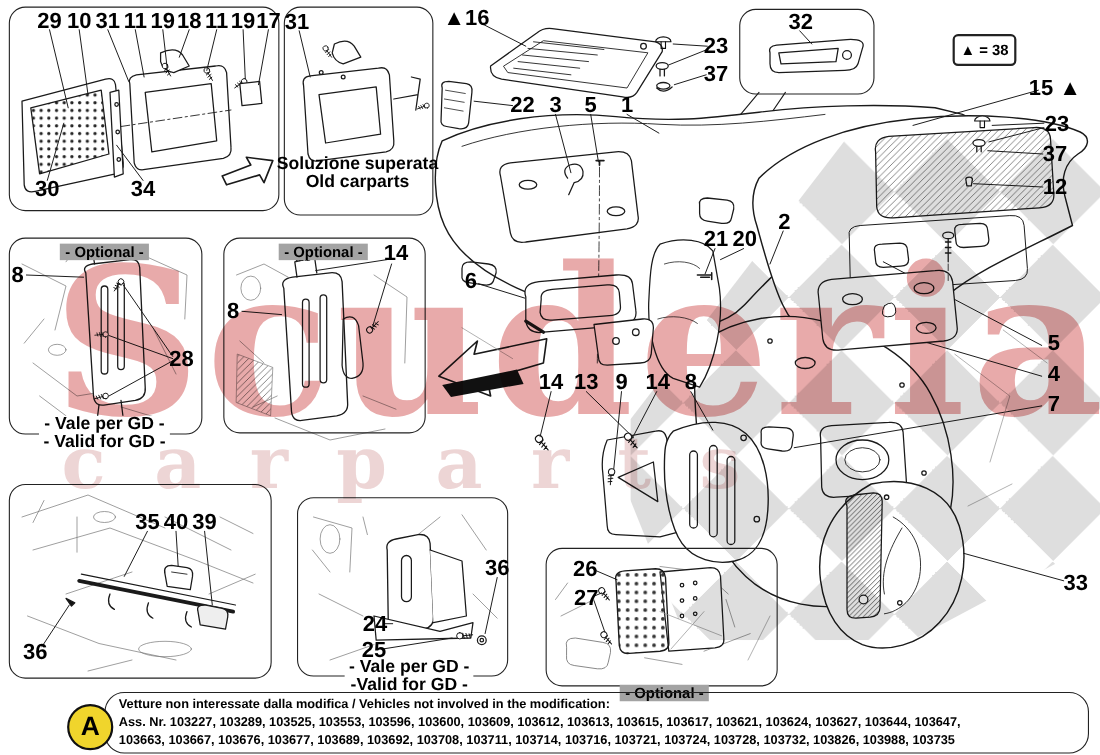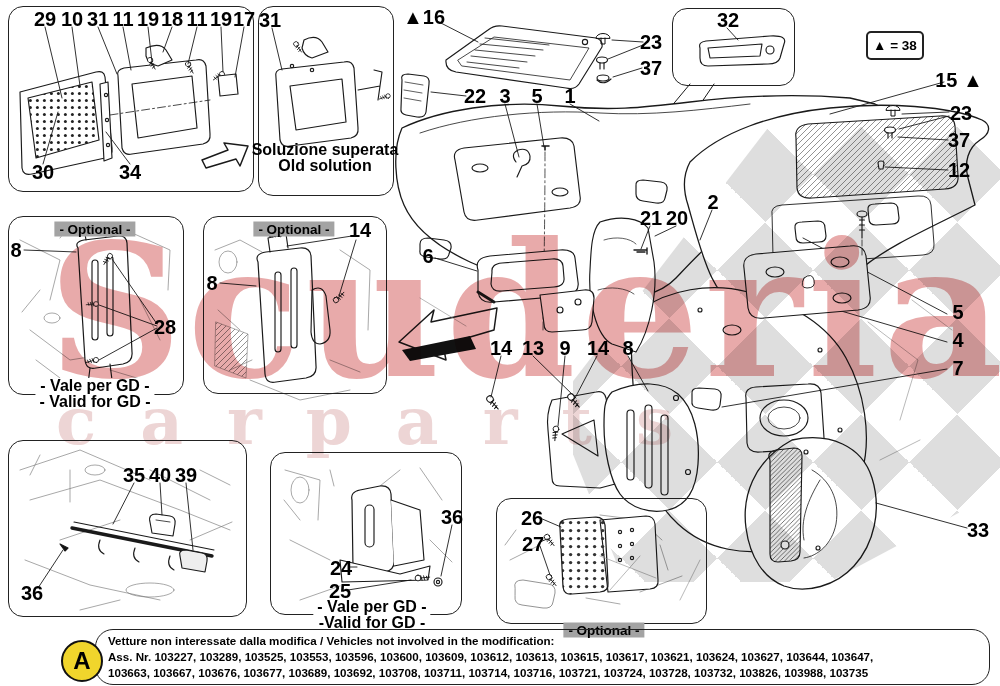--- a/index.html
+++ b/index.html
@@ -337,21 +337,21 @@
   <div class="legendbox" style="left:866px;top:7px;width:54px;height:25px;margin-top:24px;">
     <span>▲ = 38</span>
   </div>
 
   <div class="cap" style="left:95px;top:216px;">- Optional -</div>
   <div class="cap" style="left:294px;top:216px;">- Optional -</div>
   <div class="cap" style="left:604px;top:617px;">- Optional -</div>
 
   <div class="capblock" style="left:325px;top:142px;">
     <div>Soluzione superata</div>
-    <div>Old solution</div>
+    <div>Old carparts</div>
   </div>
 
   <div class="capblock" style="left:95px;top:378px;background:#fff;padding:0 4px;">
     <div>- Vale per GD -</div>
     <div>- Valid for GD -</div>
   </div>
 
 
   <div class="capblock" style="left:372px;top:599px;background:#fff;padding:0 4px;">
     <div>- Vale per GD -</div>

